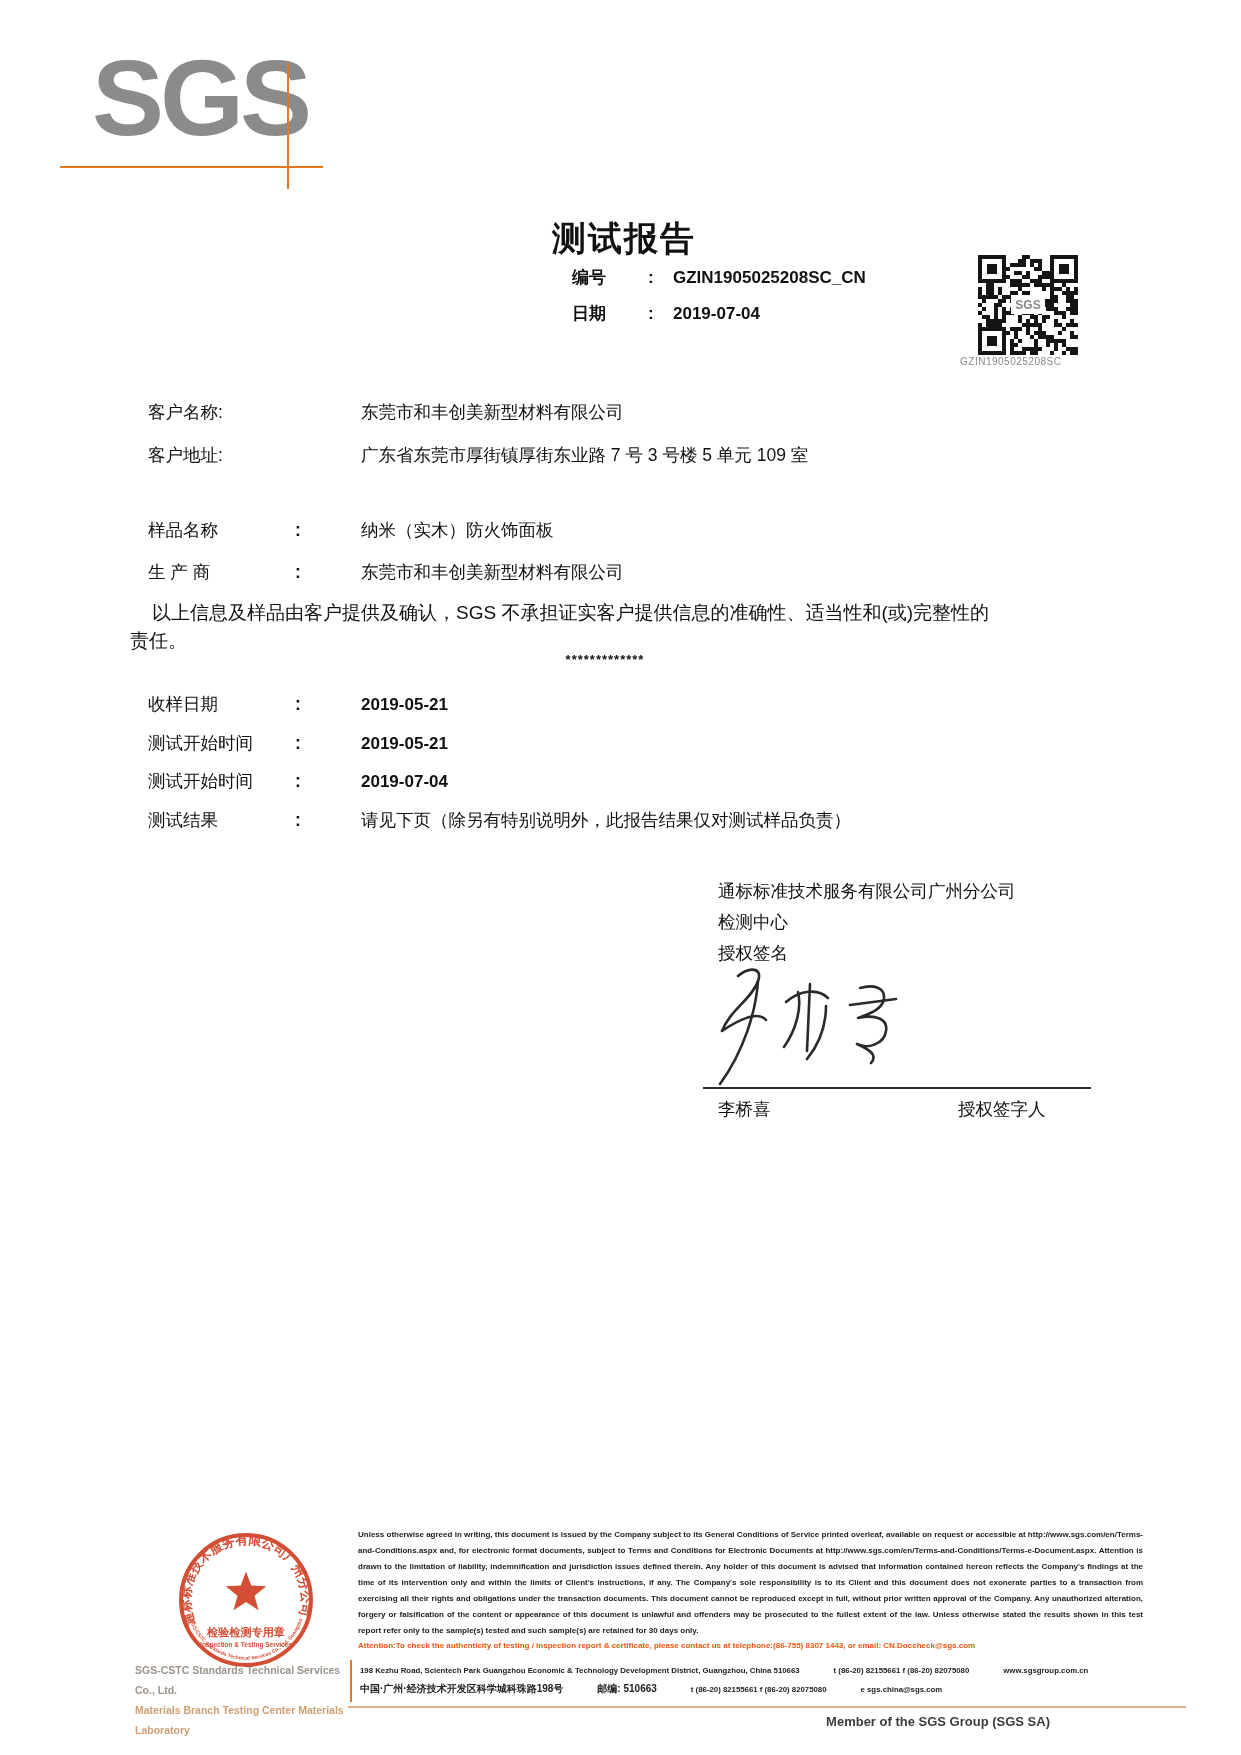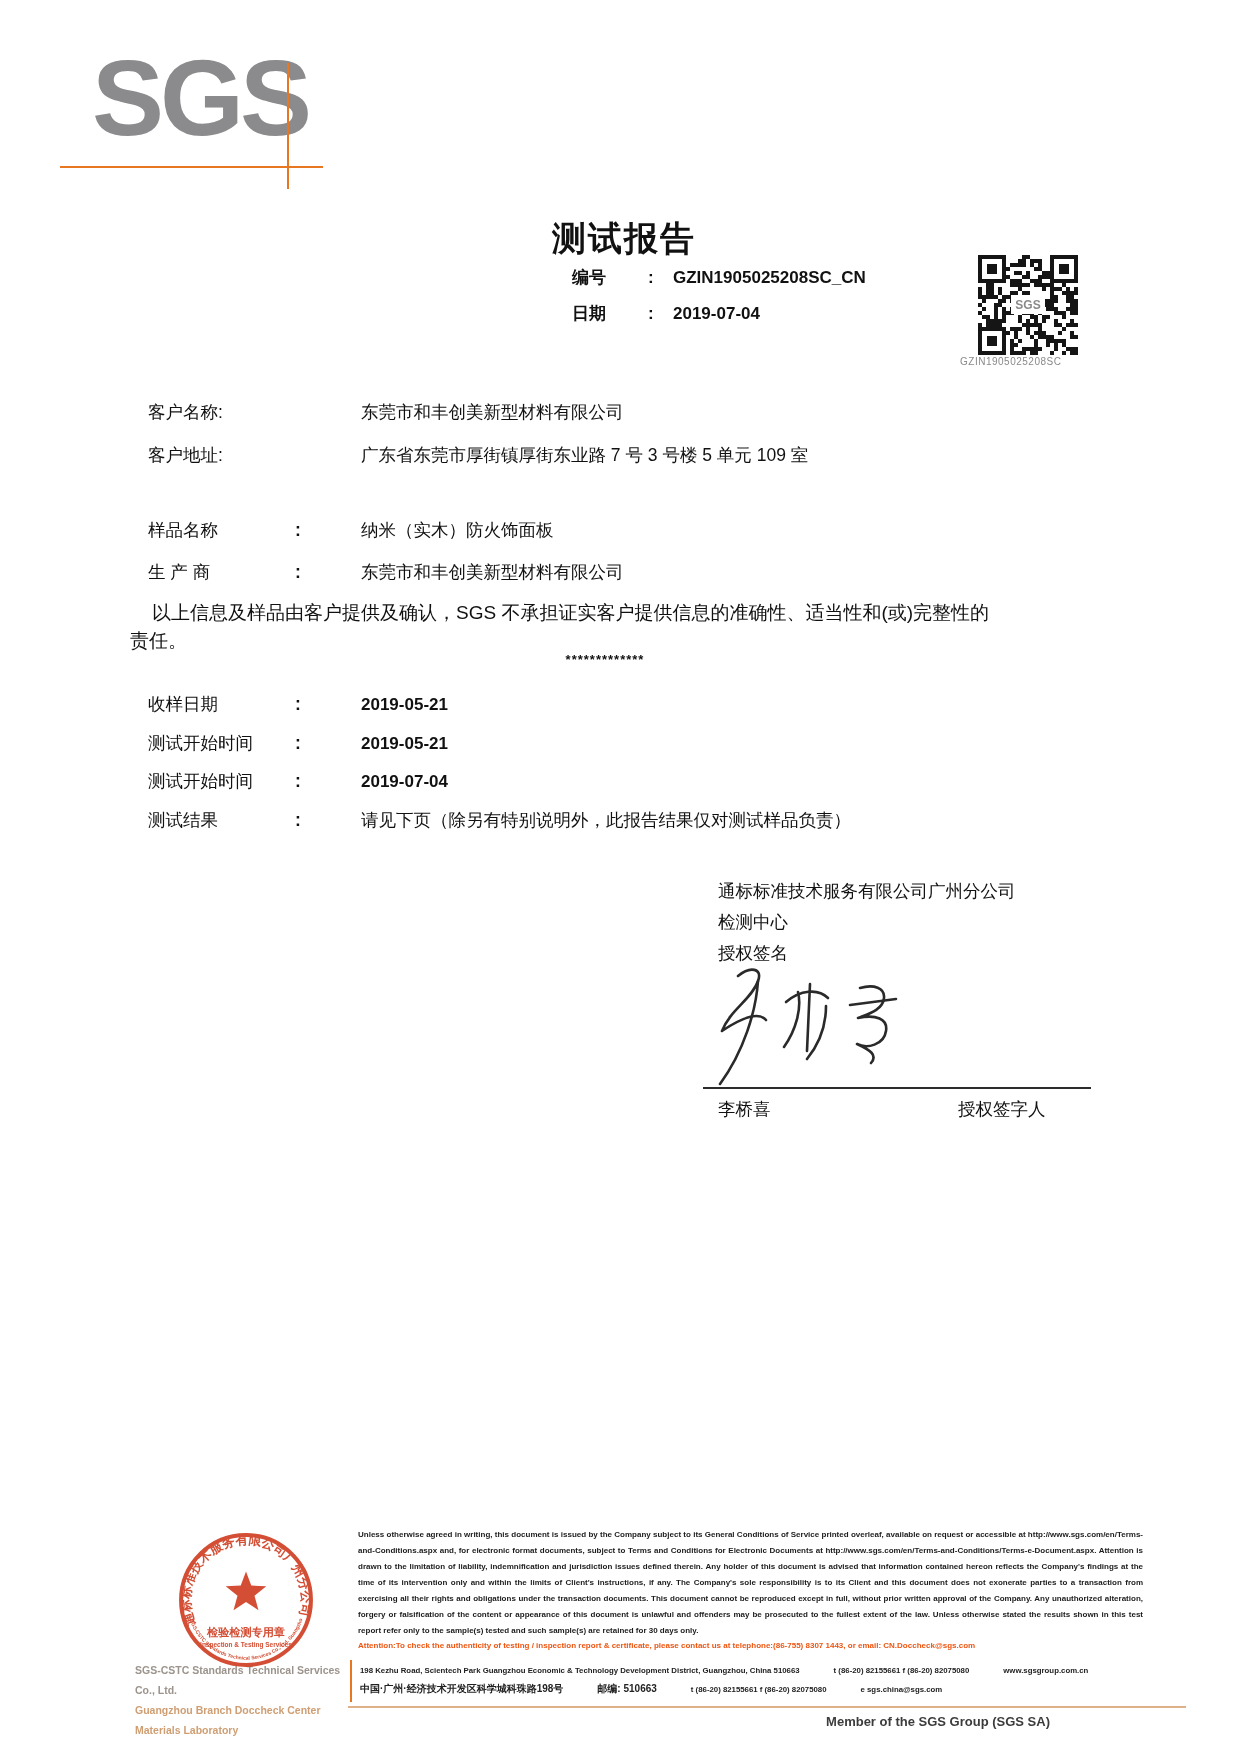--- a/index.html
+++ b/index.html
@@ -381,21 +381,21 @@
       <path d="M150 47 L196 41"></path>
     </g>
   </svg>
 
   <div class="sig-line"></div>
   <div class="sig-name">李桥喜</div>
   <div class="sig-title">授权签字人</div>
 
   <div class="lab-lines">
     <div class="l1">SGS-CSTC Standards Technical Services Co., Ltd.</div>
-    <div class="l2">Guangzhou Branch Doccheck Center Materials Laboratory</div>
+    <div class="l2">Materials Branch Testing Center Materials Laboratory</div>
   </div>
 
   <div class="stamp">
     <svg viewBox="0 0 138 138">
       <defs>
         <path id="arcTop" d="M 19.2,92.2 A 55,55 0 1 1 118.8,92.2"></path>
         <path id="arcBottom" d="M 13.6,89.2 A 59,59 0 0 0 124.4,89.2"></path>
       </defs>
       <circle cx="69" cy="69" r="64" fill="none" stroke="#d04024" stroke-width="4"></circle>
       <text font-size="12.5" font-weight="bold" fill="#d04024" font-family="Liberation Sans, DejaVu Sans, sans-serif">

